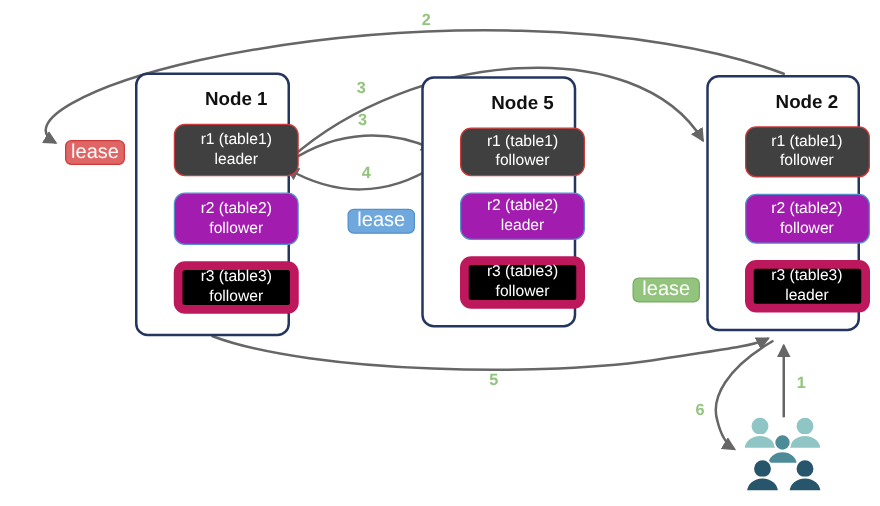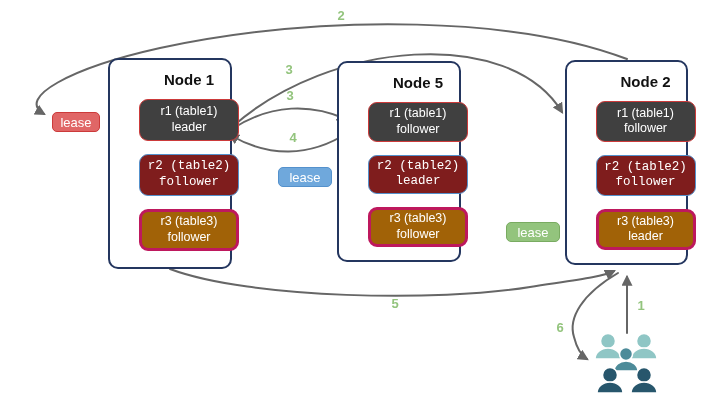--- a/index.html
+++ b/index.html
@@ -13,25 +13,25 @@
     border-radius:10px;box-sizing:border-box;display:flex;flex-direction:column;
     align-items:center;padding-top:11px;padding-left:38px;
   }
   .node-title{font-size:15px;font-weight:bold;color:#111111;margin-bottom:11px;}
   .replica{
     width:100px;height:42px;border-radius:9px;box-sizing:border-box;
     display:flex;flex-direction:column;align-items:center;justify-content:center;
     color:#ffffff;font-size:12.5px;line-height:1.25;margin-bottom:13px;
   }
   .replica.red{background:#404040;border:1px solid #cc3a3a;}
-  .replica.blue{background:#7f1d1d;border:1px solid #5491cc;font-family:Liberation Mono, monospace;}
-  .replica.green{background:#a16207;border:3px solid #be185d;}
+  .replica.blue{background:#a21caf;border:1px solid #5491cc;}
+  .replica.green{background:#000000;border:7px solid #be185d;}
   .lease{
     position:absolute;box-sizing:border-box;border-radius:5px;color:#ffffff;
-    font-size:13px;display:flex;align-items:center;justify-content:center;
+    font-size:16px;display:flex;align-items:center;justify-content:center;
   }
   .lease.red{background:#e06666;border:1px solid #cc3a3a;}
   .lease.blue{background:#6fa8dc;border:1px solid #5491cc;}
   .lease.green{background:#93c47d;border:1px solid #79ab61;}
   .step{
     position:absolute;color:#93c47d;font-size:13px;font-weight:bold;
     width:14px;text-align:center;
   }
 </style>
 </head>

